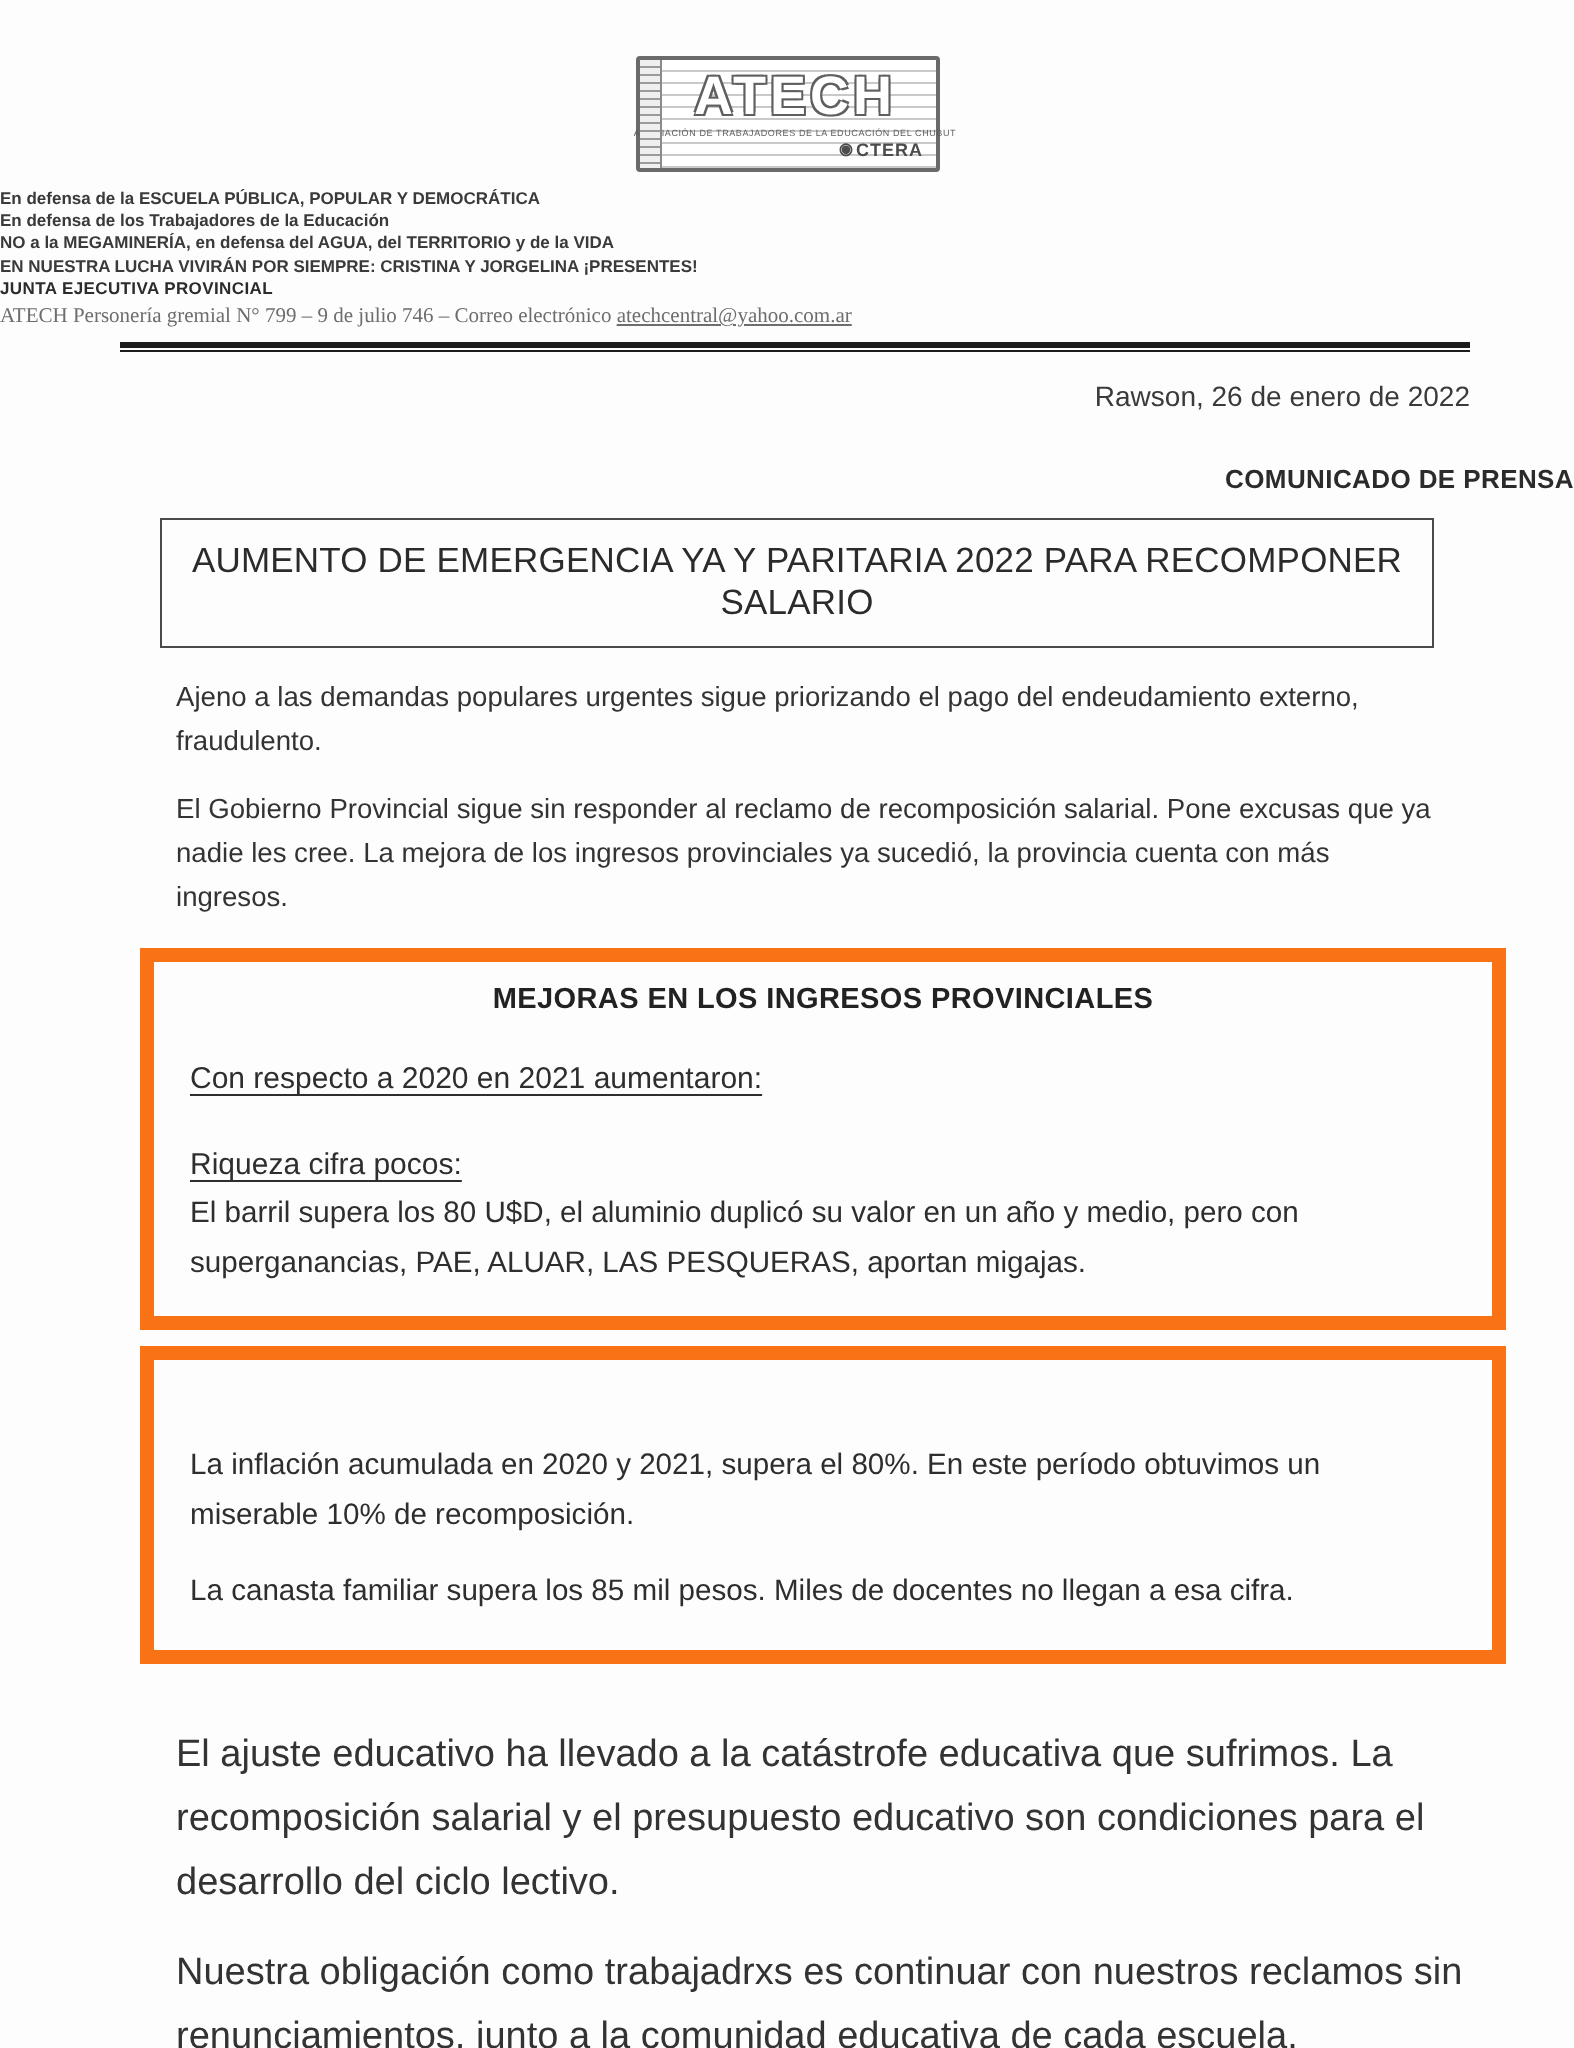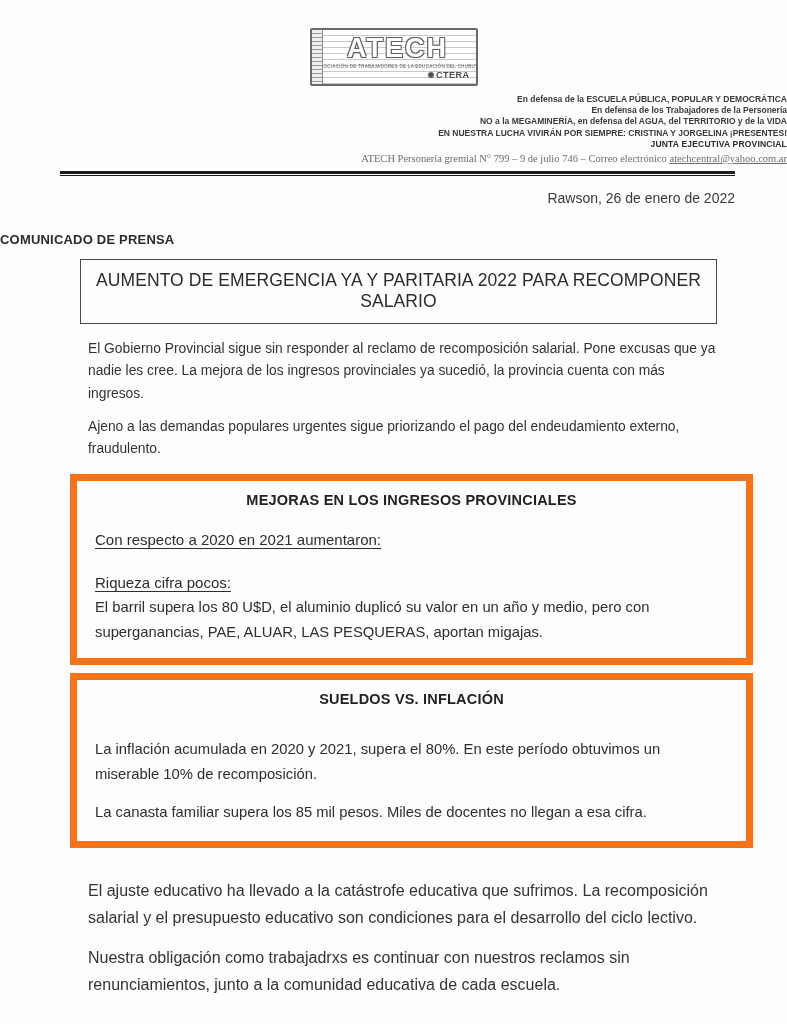--- a/index.html
+++ b/index.html
@@ -8,21 +8,21 @@
     width: 787px; height: 1024px;
     font-family: "Liberation Sans", sans-serif;
     color: #2e2e2e;
     overflow: hidden;
   }
   .page { width: 787px; height: 1024px; background: #fdfdfd; position: relative; }
 
   
   .logo-wrap { padding-top: 28px; display: flex; justify-content: center; }
   .logo {
-    position: relative; width: 168px; height: 58px;
+    position: relative; width: 152px; height: 58px;
     border: 2px solid #6a6a6a; border-radius: 2px;
     background: repeating-linear-gradient(to bottom, #ffffff 0 5px, #c9c9c9 5px 6px);
     display: flex; flex-direction: column; align-items: center; justify-content: center;
   }
   .logo-left-band {
     position: absolute; left: 0; top: 0; bottom: 0; width: 11px;
     border-right: 1px solid #8a8a8a;
     background: repeating-linear-gradient(to bottom, #efefef 0 3px, #9a9a9a 3px 4px);
   }
   .logo-main {
@@ -34,21 +34,21 @@
     font-size: 4.5px; color: #5f5f5f; margin-left: 8px; margin-top: 2px;
     letter-spacing: 0.3px; white-space: nowrap;
   }
   .logo-ctera {
     align-self: flex-end; margin-right: 6px; margin-top: 1px;
     font-size: 9px; font-weight: 800; color: #4c4c4c; letter-spacing: 0.5px;
     display: flex; align-items: center; gap: 1px;
   }
   .ctera-globe { font-size: 8px; color: #4c4c4c; }
 
-  .header-lines { margin-top: 8px; text-align: right; line-height: 1.32; }
+  .header-lines { margin-top: 8px; text-align: left; line-height: 1.32; }
   .hl-s  { font-size: 8.5px; font-weight: 700; color: #3a3a3a; }
   .hl-r  { font-size: 8.5px; font-weight: 600; color: #3a3a3a; }
   .hl-i  { font-size: 8.5px; font-weight: 700; color: #3a3a3a; }
   .hl-b  { font-size: 8.5px; font-weight: 800; color: #2b2b2b; letter-spacing: 0.2px; }
   .hl-contact {
     font-family: "Liberation Serif", serif;
     font-size: 10.5px; color: #6d6d6d; margin-top: 2px;
   }
   .hl-contact .email { text-decoration: underline; color: #6d6d6d; }
 
@@ -57,21 +57,21 @@
     border-top: 3px solid #1c1c1c; border-bottom: 1px solid #1c1c1c;
   }
 
   .date-line {
     margin: 14px 52px 0 0; text-align: right;
     font-size: 14px; color: #3a3a3a;
   }
 
   
   .comunicado {
-    margin-top: 26px; text-align: left;
+    margin-top: 26px; text-align: right;
     font-size: 13px; font-weight: 800; color: #2b2b2b; letter-spacing: 0.2px;
   }
   .headline-box {
     margin: 12px 70px 0 80px;
     border: 1.5px solid #4a4a4a;
     padding: 10px 8px 11px 8px;
     text-align: center;
   }
   .headline-box .headline { font-size: 17.5px; color: #2b2b2b; letter-spacing: 0.1px; }
 
@@ -98,21 +98,21 @@
   .frame-body { margin-top: 4px; font-size: 14.8px; line-height: 1.7; color: #2e2e2e; }
   .frame .underlined-lead.second { margin-top: 26px; }
 
   .frame.sueldos { margin-top: 8px; padding-bottom: 16px; }
   .frame.sueldos .frame-body { margin-top: 30px; }
   .frame.sueldos .frame-body + .frame-body { margin-top: 13px; }
 
   
   .closing { margin-top: 30px; }
   .closing .cpara {
-    margin: 0 41px 0 88px; font-size: 16px; line-height: 1.68; color: #333333;
+    margin: 0 41px 0 88px; font-size: 19px; line-height: 1.68; color: #333333;
   }
   .closing .cpara + .cpara { margin-top: 13px; }
 </style>
 </head>
 <body>
 
 <div class="page">
 
   <div class="logo-wrap">
     <div class="logo">
@@ -121,51 +121,50 @@
       <div class="logo-sub">ASOCIACIÓN DE TRABAJADORES DE LA EDUCACIÓN DEL CHUBUT</div>
       <div class="logo-ctera">
         <span class="ctera-globe">◉</span>
         <span>CTERA</span>
       </div>
     </div>
   </div>
 
   <div class="header-lines">
     <div class="hl-s">En defensa de la ESCUELA PÚBLICA, POPULAR Y DEMOCRÁTICA</div>
-    <div class="hl-r">En defensa de los Trabajadores de la Personería</div>
+    <div class="hl-r">En defensa de los Trabajadores de la Educación</div>
     <div class="hl-r">NO a la MEGAMINERÍA, en defensa del AGUA, del TERRITORIO y de la VIDA</div>
     <div class="hl-i">EN NUESTRA LUCHA VIVIRÁN POR SIEMPRE: CRISTINA Y JORGELINA ¡PRESENTES!</div>
     <div class="hl-b">JUNTA EJECUTIVA PROVINCIAL</div>
     <div class="hl-contact">
       <span>ATECH Personería gremial N° 799  –  9 de julio 746   –   Correo electrónico </span><span class="email">atechcentral@yahoo.com.ar</span>
     </div>
   </div>
 
   <div class="rule"></div>
 
   <div class="date-line">Rawson, 26 de enero de 2022</div>
 
   <div class="comunicado">COMUNICADO DE PRENSA</div>
 
   <div class="headline-box">
     <div class="headline">AUMENTO DE EMERGENCIA YA Y PARITARIA 2022 PARA RECOMPONER SALARIO</div>
   </div>
 
+  <p class="para">Ajeno a las demandas populares urgentes sigue priorizando el pago del endeudamiento externo, fraudulento.</p>
   <p class="para">El Gobierno Provincial sigue sin responder al reclamo de recomposición salarial. Pone excusas que ya nadie les cree. La mejora de los ingresos provinciales ya sucedió, la provincia cuenta con más ingresos.</p>
-  <p class="para">Ajeno a las demandas populares urgentes sigue priorizando el pago del endeudamiento externo, fraudulento.</p>
 
   <div class="frame">
     <div class="frame-title">MEJORAS EN LOS INGRESOS PROVINCIALES</div>
     <div class="underlined-lead">Con respecto a 2020 en 2021 aumentaron:</div>
     <div class="underlined-lead second">Riqueza cifra pocos:</div>
     <div class="frame-body">El barril supera los 80 U$D, el aluminio duplicó su valor en un año y medio, pero con superganancias, PAE, ALUAR, LAS PESQUERAS, aportan migajas.</div>
   </div>
 
   <div class="frame sueldos">
-    <div class="frame-title">SUELDOS VS. INFLACIÓN</div>
     <div class="frame-body">La inflación acumulada en 2020 y 2021, supera el 80%. En este período obtuvimos un miserable 10%  de recomposición.</div>
     <div class="frame-body">La canasta familiar supera los 85 mil pesos. Miles de docentes no llegan a esa cifra.</div>
   </div>
 
   <div class="closing">
     <p class="cpara">El ajuste educativo ha llevado a la catástrofe educativa que sufrimos. La recomposición salarial y el presupuesto educativo son condiciones para el desarrollo del ciclo lectivo.</p>
     <p class="cpara">Nuestra obligación como trabajadrxs es continuar con nuestros reclamos sin renunciamientos, junto a la comunidad educativa de cada escuela.</p>
 
   </div>
 

